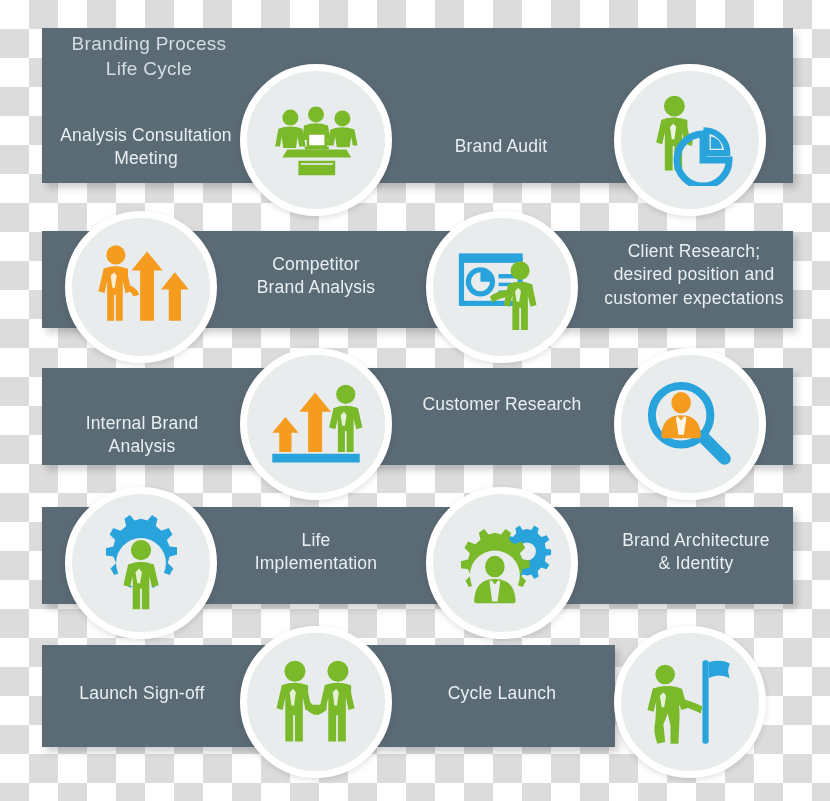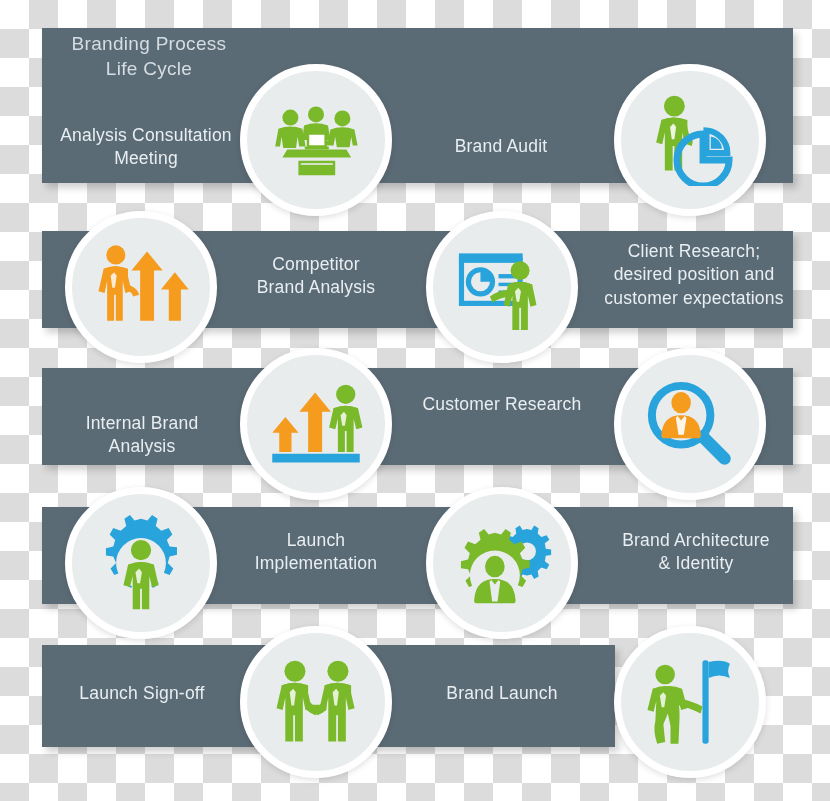--- a/index.html
+++ b/index.html
@@ -221,21 +221,21 @@
       <g fill="#f59b1e">
         <ellipse cx="45" cy="29" rx="11" ry="12"></ellipse>
         <path d="M45 43 q-20 0 -22 20 q-1 6 2 6 l40 0 q3 0 2 -6 q-2 -20 -22 -20z"></path>
         <path d="M41 44 l4 5 4 -5 2 2 -3 19 -6 0 -3 -19z" fill="#fff" opacity=".9"></path>
       </g>
     </svg>
   </div>
 
   <div class="bar" style="left:42px; top:507px; width:751px; height:97px;"></div>
 
-  <div class="bar-label" style="left:215px; top:529px; width:202px;">Launch
+  <div class="bar-label" style="left:215px; top:529px; width:202px;">Life
 Implementation</div>
 
   <div class="bar-label" style="left:591px; top:529px; width:210px;">Brand Architecture
 &amp; Identity</div>
 
   <div class="badge" style="left:65px; top:487px;">
     <svg width="96" height="96" viewBox="0 0 104 104" aria-hidden="true">
       <g fill="#29a3dc">
         <path d="M52 4
                  l7 2 5 -6 6 4 -2 8 6 5 8 -3 4 7 -6 6 3 7 8 1 0 8 -8 2 -2 7 6 6 -4 7 -8 -3 -6 5 2 8 -6 4 -5 -6 -7 2 -7 -2 -5 6 -6 -4 2 -8 -6 -5 -8 3 -4 -7 6 -6 -3 -7 -8 -1 0 -8 8 -2 2 -7 -6 -6 4 -7 8 3 6 -5 -2 -8 6 -4 5 6z"></path>
@@ -266,21 +266,21 @@
         <path d="M48 70 q-21 0 -23 22 q-1 5 2 5 l42 0 q3 0 2 -5 q-2 -22 -23 -22z"></path>
         <path d="M44 71 l4 5 4 -5 2 2 -3 22 -6 0 -3 -22z" fill="#e9eced"></path>
       </g>
     </svg>
   </div>
 
   <div class="bar" style="left:42px; top:645px; width:573px; height:102px;"></div>
 
   <div class="bar-label" style="left:40px; top:682px; width:204px;">Launch Sign-off</div>
 
-  <div class="bar-label" style="left:395px; top:682px; width:214px;">Brand Launch</div>
+  <div class="bar-label" style="left:395px; top:682px; width:214px;">Cycle Launch</div>
 
   <div class="badge" style="left:240px; top:626px;">
     <svg width="100" height="90" viewBox="0 0 114 102" aria-hidden="true">
       <g fill="#7ab929">
 
         <circle cx="33" cy="16" r="12"></circle>
         <path d="M18 32 q15 -6 30 0 l0 10 -6 0 0 -5 -5 2 -4 8 -4 -8 -5 -2 0 5 -6 0z"></path>
         <path d="M18 32 l-6 26 7 2 3 -14 0 50 9 0 0 -30 2 0 0 30 9 0 0 -50 3 14 7 -2 -6 -26 q-14 -6 -28 0z"></path>
         <path d="M31 36 l3 4 -2 15 -3 0 -2 -15z" fill="#fff" opacity=".8"></path>
 

